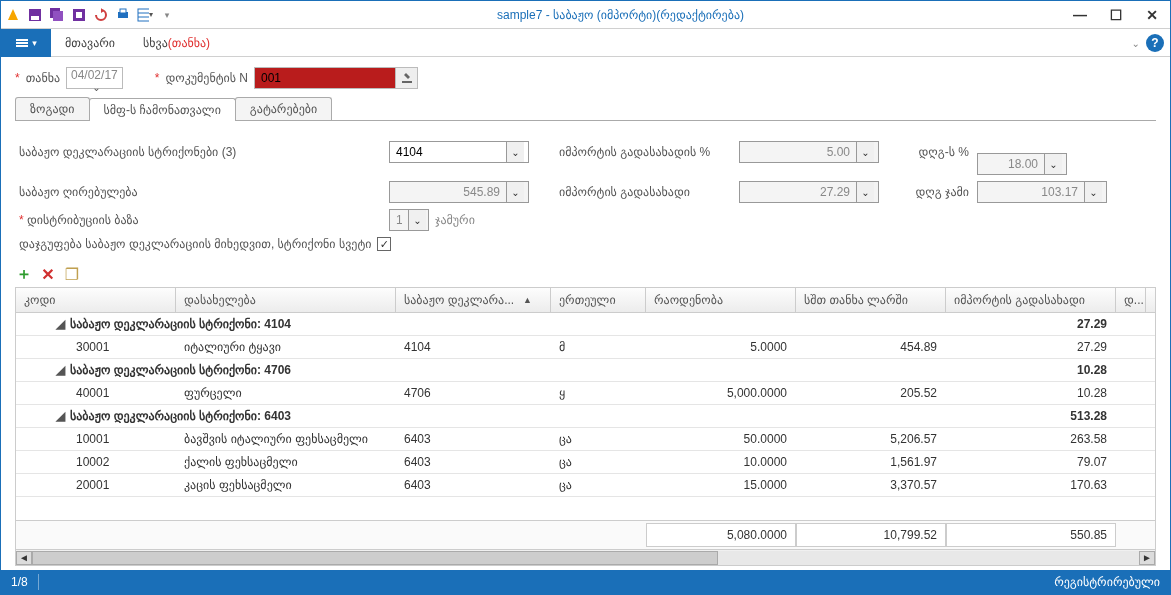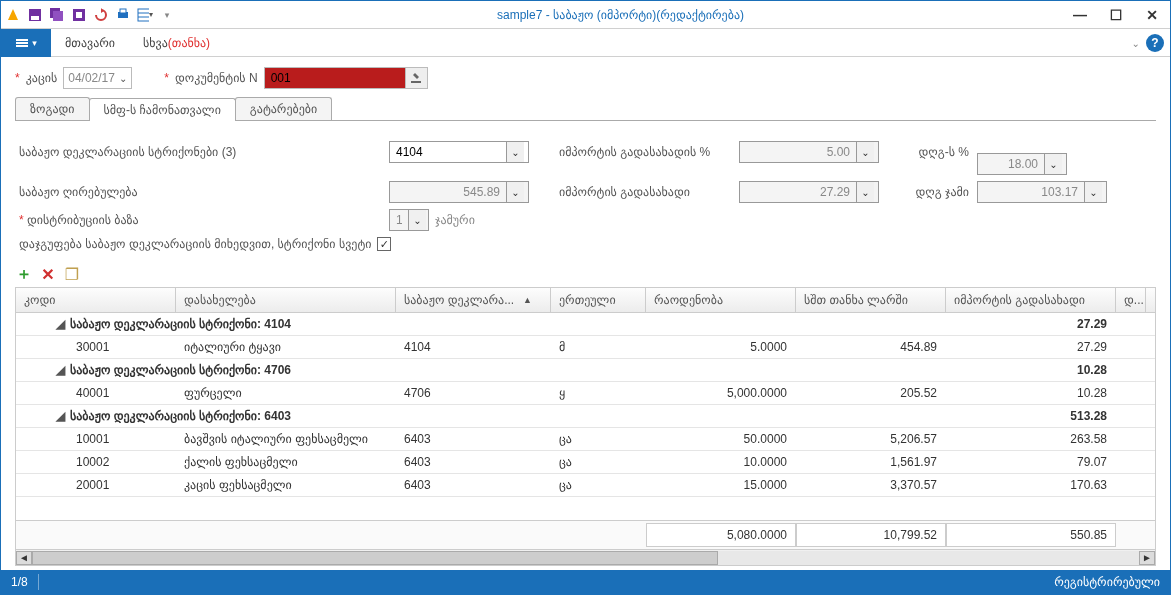--- a/index.html
+++ b/index.html
@@ -20,21 +20,21 @@
   .ribbon .ribbon-tab .new { color: #e03030; }
   .ribbon .ribbon-right { position: absolute; right: 6px; top: 0; height: 28px; display: flex; align-items: center; gap: 6px; }
   .ribbon .help { width: 18px; height: 18px; border-radius: 50%; background: #1a6fb8; color: #fff; display: inline-flex; align-items: center; justify-content: center; font-weight: bold; font-size: 12px; cursor: pointer; }
 
   
   .content { flex: 1; padding: 10px 14px 4px 14px; display: flex; flex-direction: column; overflow: hidden; }
 
   .header-row { display: flex; align-items: center; gap: 6px; margin-bottom: 8px;}
   .req { color: #e03030; }
   .label { color: #555; }
-  .date-box { display:inline-flex; align-items:center; border:1px solid #bbb; height:22px; padding:0 4px; color:#888; background:#fff;}
+  .date-box { display:inline-flex; align-items:center; border:1px solid #bbb; height:22px; padding:0 4px; color:#888; background:#fff;flex-direction:column;}
   .date-box .dd { margin-left:4px; font-size:10px; color:#555;}
   .docn-box { display:inline-flex; align-items:center; height:22px; border:1px solid #bbb; background:#b91c1c; }
   .docn-box input { border:none; background:transparent; height:20px; width:140px; padding:0 6px; outline:none; }
   .docn-box .btn { width:22px; height:20px; border-left:1px solid #bbb; display:inline-flex; align-items:center; justify-content:center; background:#eee; cursor:pointer;}
 
   
   .tabs { display:flex; border-bottom:1px solid #aaa; }
   .tabs .tab { padding:4px 14px; border:1px solid #aaa; border-bottom:none; background:#f4f4f4; margin-right:-1px; cursor:pointer; color:#555; border-top-left-radius:3px; border-top-right-radius:3px;}
   .tabs .tab.active { background:#fff; position:relative; top:1px; }
 
@@ -165,21 +165,21 @@
   <div class="ribbon-right">
     <span style="color:#888;font-size:10px;cursor:pointer;">⌄</span>
     <span class="help">?</span>
   </div>
 </div>
 
 <div class="content">
 
   <div class="header-row">
     <span class="req">*</span>
-    <span class="label">კაცის</span>
+    <span class="label">თანხა</span>
     <span class="date-box">
       <span>04/02/17</span>
       <span class="dd">⌄</span>
     </span>
     <span style="width:20px"></span>
     <span class="req">*</span>
     <span class="label">დოკუმენტის N</span>
     <span class="docn-box">
       <input value="001" style="">
       <span class="btn">

